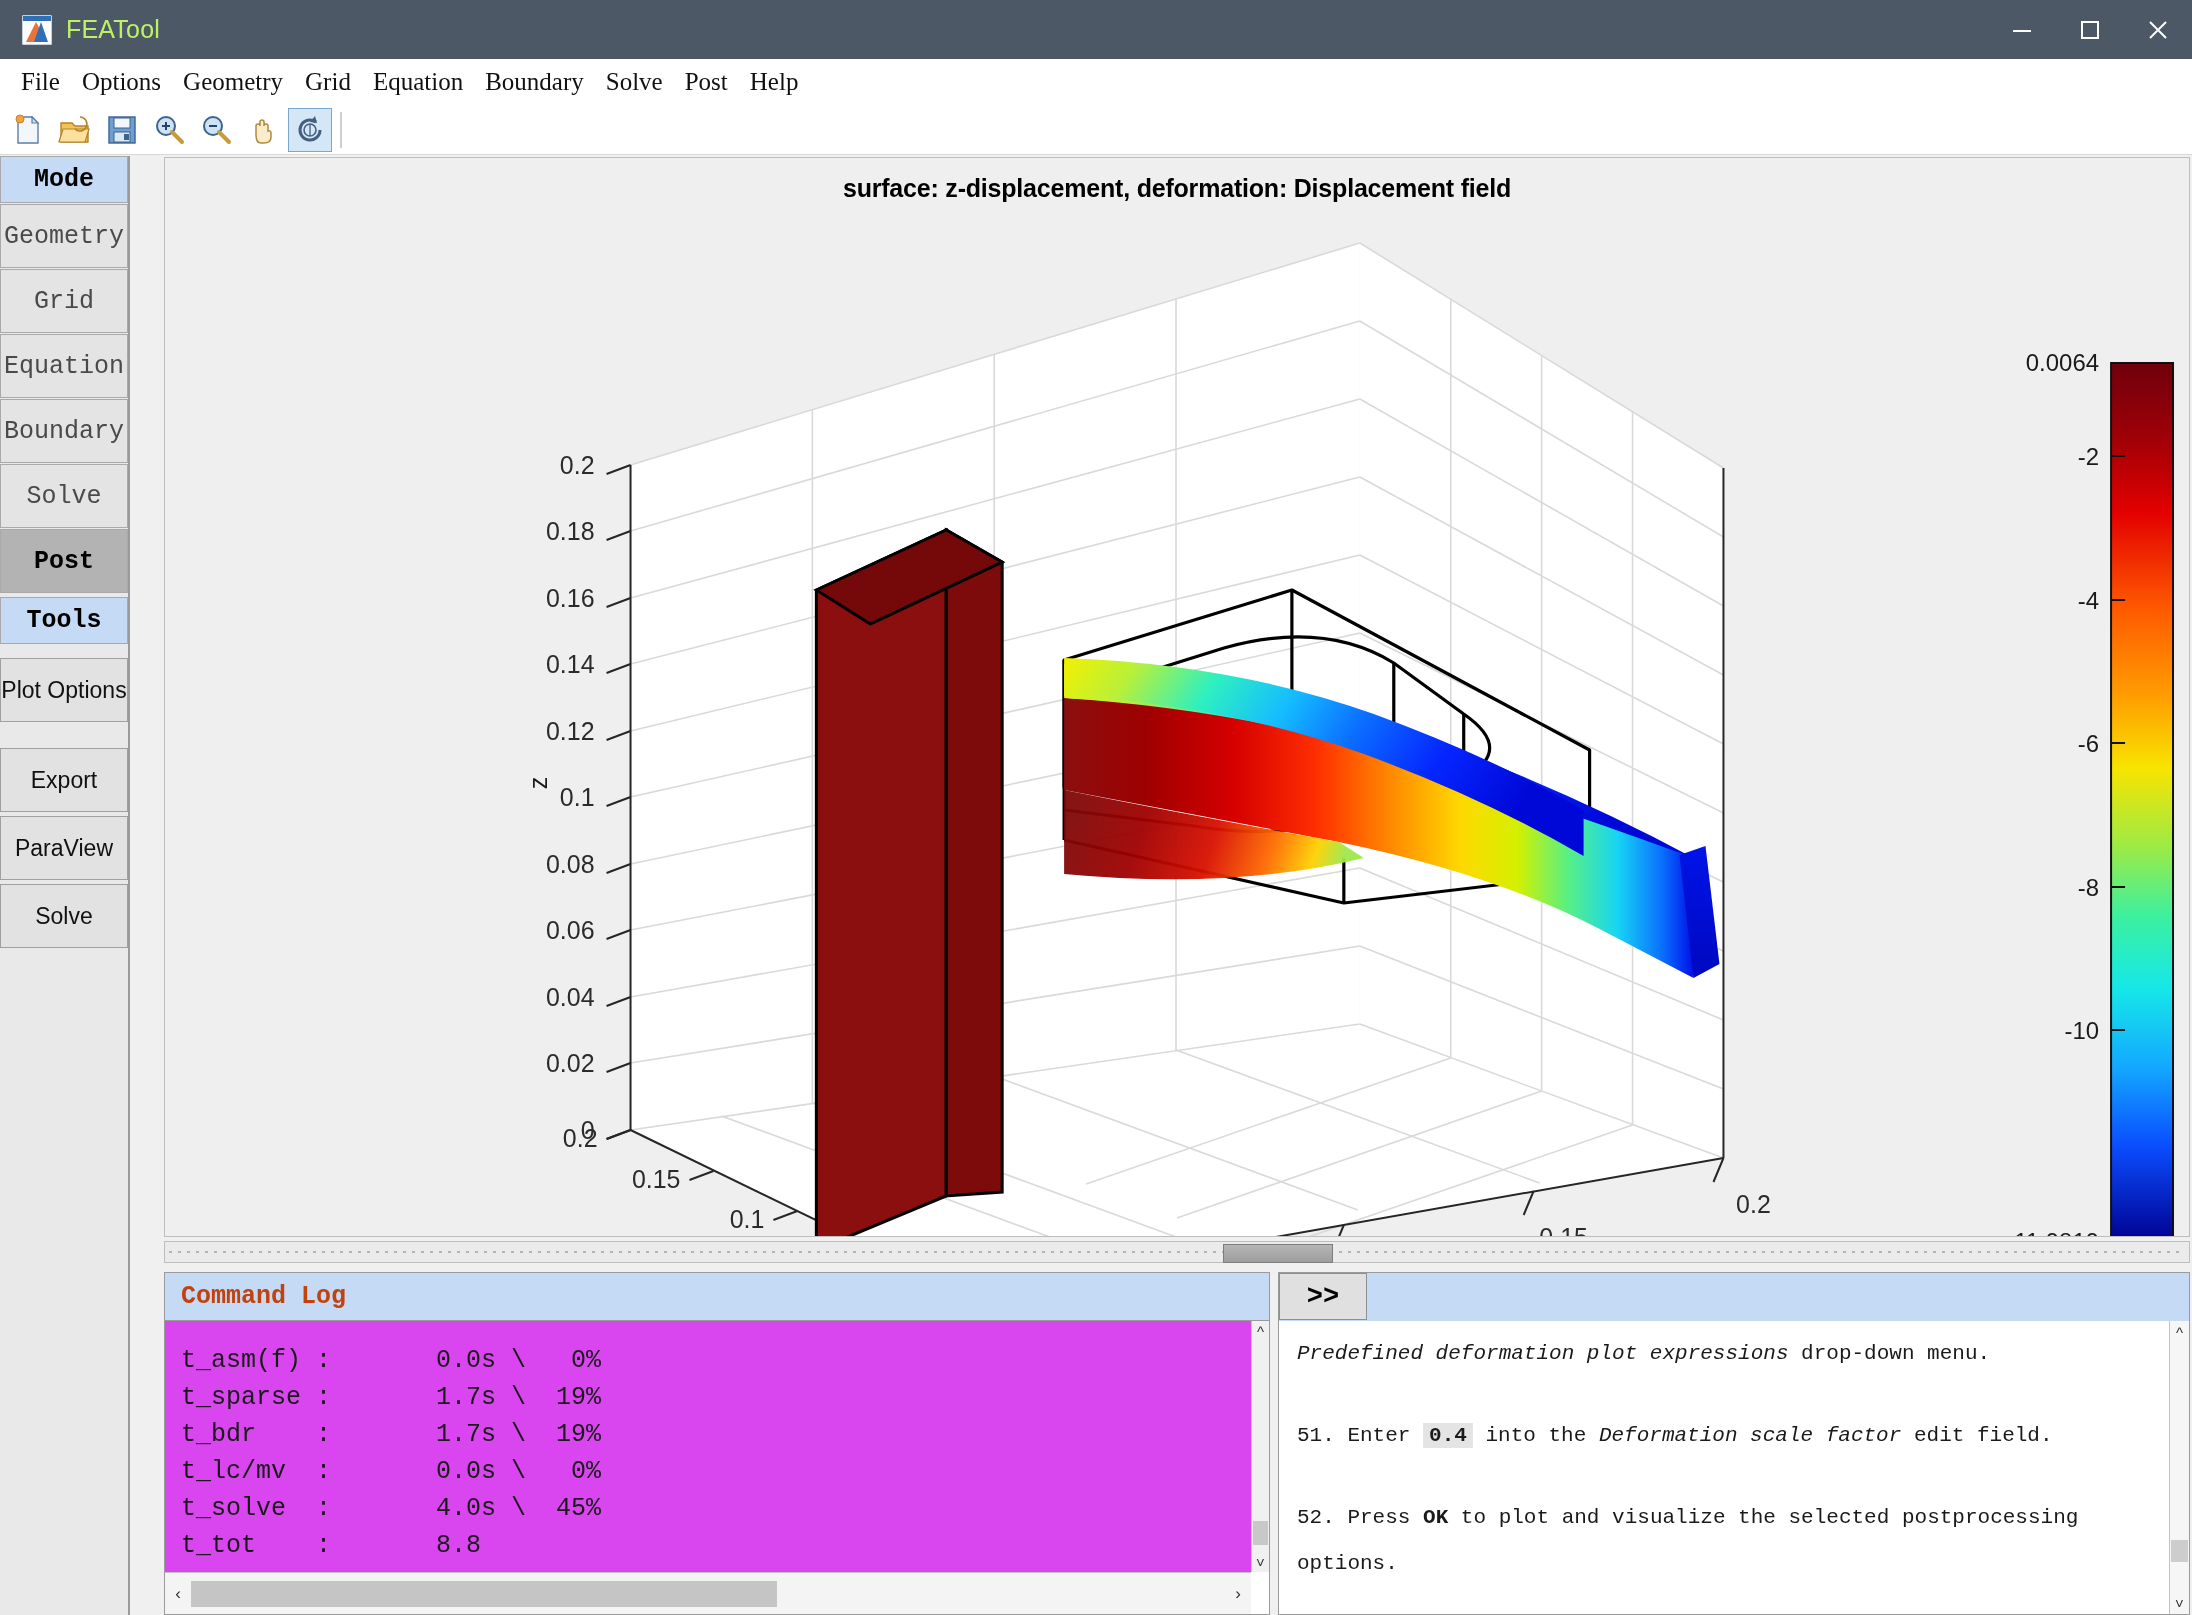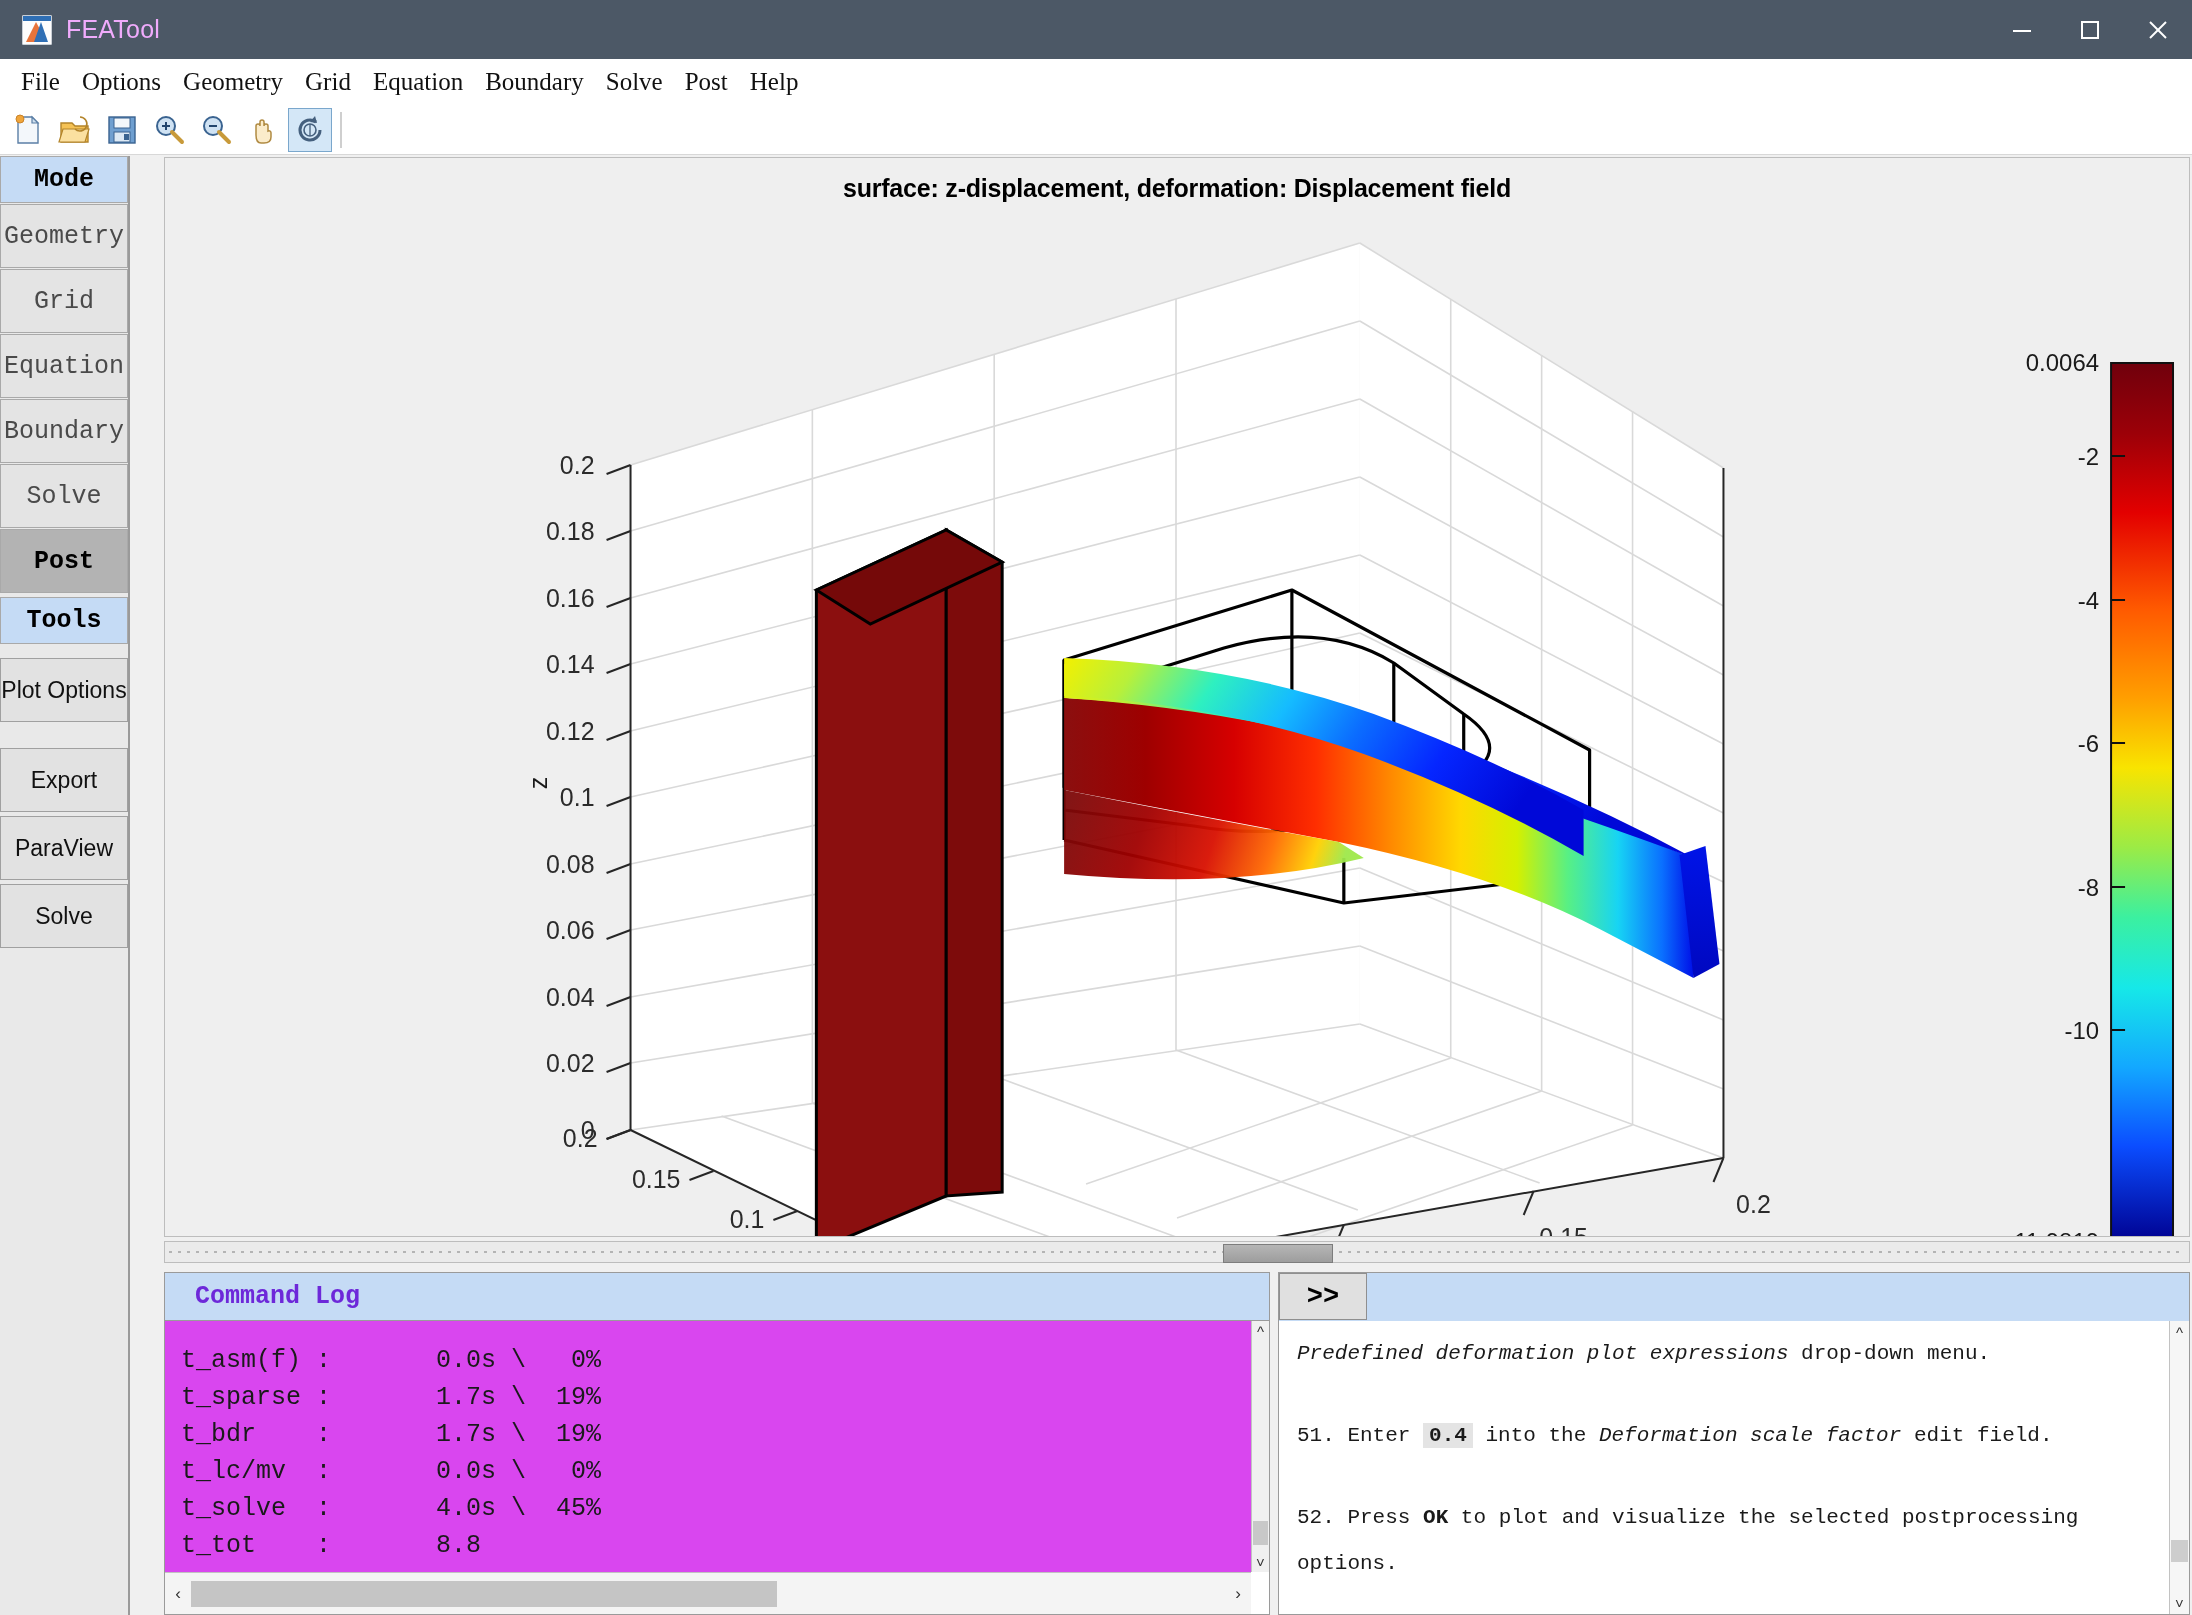--- a/index.html
+++ b/index.html
@@ -27,21 +27,21 @@
   .tb-logo:after{
     content:"";position:absolute;left:3px;top:6px;width:0;height:0;
     border-left:10px solid transparent;border-right:11px solid transparent;
     border-bottom:20px solid #e8743b;
   }
   .tb-logo .wave{
     position:absolute;left:11px;top:6px;width:0;height:0;
     border-left:7px solid transparent;border-right:7px solid transparent;
     border-bottom:20px solid #2f6fb5;z-index:2;
   }
-  .tb-title{color:#f0abfc;font-size:25px;letter-spacing:.2px;}
+  .tb-title{color:#bef264;font-size:25px;letter-spacing:.2px;}
   .tb-buttons{position:absolute;right:0;top:0;height:59px;display:flex;}
   .tb-btn{width:68px;height:59px;display:flex;align-items:center;justify-content:center;}
   .tb-btn svg{display:block;}
 
   
   .menubar{
     position:absolute;left:0;top:59px;width:2192px;height:46px;background:#ffffff;
     display:flex;align-items:center;padding-left:10px;box-sizing:border-box;
   }
   .menu-item{
@@ -112,22 +112,22 @@
     background:linear-gradient(#b6b6b6,#9d9d9d);border:1px solid #7d7d7d;
   }
 
   
   .logpanel{
     position:absolute;left:164px;top:1272px;width:1106px;bottom:0;
     background:#fff;border:1px solid #9a9a9a;box-sizing:border-box;
   }
   .loghdr{
     height:48px;background:#c5dbf5;border-bottom:1px solid #9a9a9a;
-    display:flex;align-items:center;padding-left:30px;box-sizing:border-box;
-    font-family:"Liberation Mono",monospace;font-weight:bold;font-size:25px;color:#6d28d9;
+    display:flex;align-items:center;padding-left:16px;box-sizing:border-box;
+    font-family:"Liberation Mono",monospace;font-weight:bold;font-size:25px;color:#c2410c;
   }
   .logbody{
     position:absolute;left:0;right:18px;top:48px;bottom:42px;background:#d946ef;
     font-family:"Liberation Mono",monospace;font-size:25px;color:#1a1a1a;
     padding:21px 0 0 16px;box-sizing:border-box;overflow:hidden;white-space:pre;line-height:37px;
   }
   .logvscroll{
     position:absolute;right:0;top:48px;bottom:42px;width:18px;background:#f0f0f0;
     border-left:1px solid #c2c2c2;box-sizing:border-box;
   }

